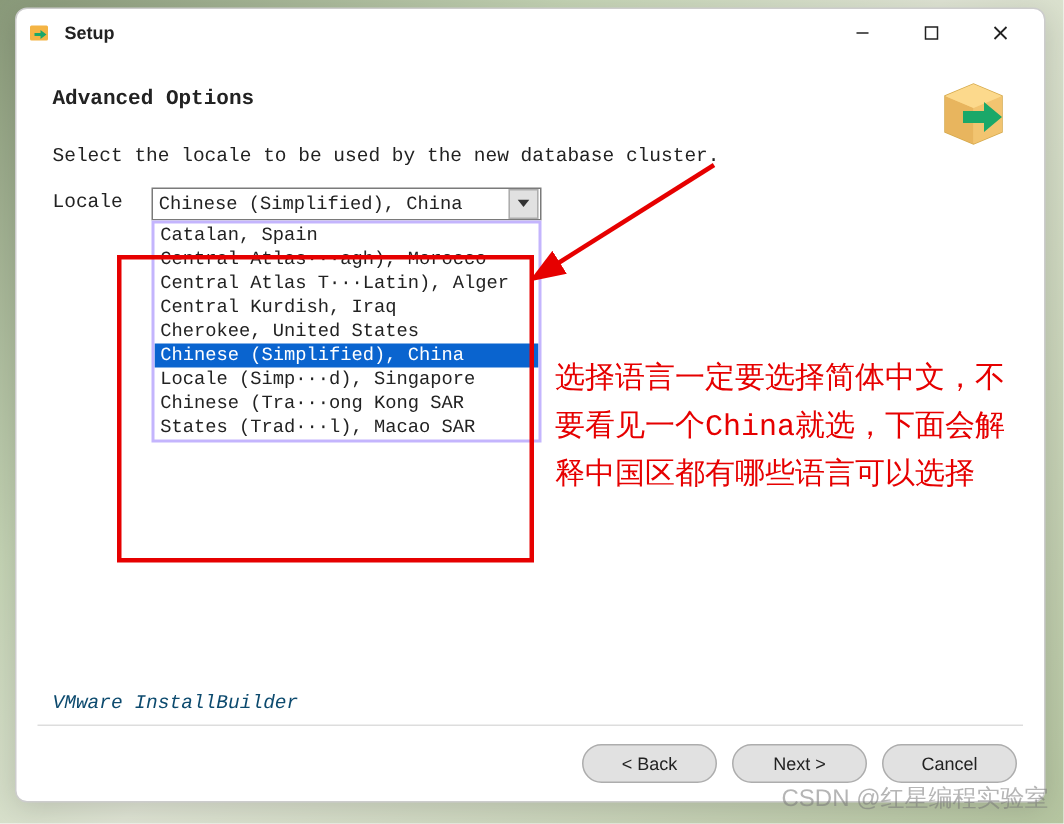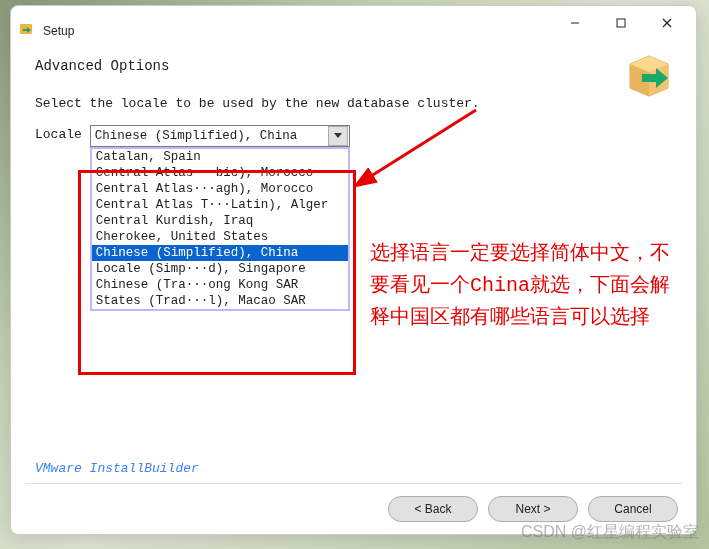--- a/index.html
+++ b/index.html
@@ -20,22 +20,23 @@
     background: #fff;
     border: 1px solid #ccc;
     border-radius: 8px;
     box-shadow: 0 4px 20px rgba(0,0,0,0.15);
     display: flex;
     flex-direction: column;
   }
   .titlebar {
     height: 32px;
     display: flex;
-    align-items: flex-end;
+    align-items: center;
     padding: 0 6px;
+    font-weight: bold;
   }
   .titlebar-icon {
     width: 18px; height: 18px; margin-right: 8px;
     display:flex; align-items:center; justify-content:center;
   }
   .title-text { font-size: 12px; color: #222; flex: 1; }
   .win-controls { display: flex; }
   .win-btn {
     width: 46px; height: 30px;
     display:flex; align-items:center; justify-content:center;
@@ -43,47 +44,47 @@
     font-size: 11px; color:#333;
   }
   .content {
     flex: 1;
     padding: 20px 24px 10px 24px;
     font-family: "Courier New", monospace;
     font-size: 13px;
     color: #222;
     position: relative;
   }
-  .heading { font-weight: normal; margin-bottom: 22px; font-size: 14px; }
+  .heading { font-weight: bold; margin-bottom: 22px; font-size: 14px; }
   .brand-icon { position: absolute; right: 20px; top: 8px; width: 54px; height: 54px; }
   .instr { margin-bottom: 14px; }
   .row { display: flex; align-items: flex-start; }
   .label { padding-top: 2px; }
   .combo {
     position: relative;
     width: 260px;
-    margin-left: 8px;
+    margin-left: 19px;
   }
   .combo-box {
     height: 22px; border:1px solid #7a7a7a;
     display:flex; align-items:center; background:#fff;
   }
   .combo-text { flex:1; padding: 0 4px; font-size:12.5px; white-space:nowrap; overflow:hidden; }
   .combo-btn { width:20px; height:20px; margin:1px; background:#e1e1e1; border:1px solid #adadad;
     display:flex; align-items:center; justify-content:center; font-size:9px; }
   .dropdown {
     position:absolute; top:22px; left:0; width:100%;
     border:2px solid #c4b5fd; background:#fff;
     max-height: 165px; overflow:hidden;
   }
   .option { padding: 1px 4px; font-size:12.5px; white-space:nowrap; overflow:hidden; }
   .option.selected { background:#0a64cf; color:#fff; }
   .footer-brand {
     position:absolute; left:24px; bottom:58px;
-    font-family:"Courier New",monospace; font-size:13px; font-style:italic; color:#3b82f6;
+    font-family:"Courier New",monospace; font-size:13px; font-style:italic; color:#0c4a6e;
   }
   .hr { position:absolute; left:14px; right:14px; bottom:50px; border-top:1px solid #ddd; }
   .button-row {
     position:absolute; right:18px; bottom:12px;
     display:flex; gap:10px;
   }
   .btn {
     min-width:90px; height:26px;
     border:1px solid #adadad; background:#e1e1e1;
     font-family:"Segoe UI",Arial; font-size:12px;
@@ -164,21 +165,20 @@
         <div class="combo-box">
           <span class="combo-text">Chinese (Simplified), China</span>
           <span class="combo-btn">
             <svg width="8" height="6">
                 <polygon points="0,0 8,0 4,5" fill="#333"></polygon>
               </svg>
           </span>
         </div>
         <div class="dropdown" id="dropdown">
             <div class="option">Catalan, Spain</div>
-            <div class="option">Central Atlas···bic), Morocco</div>
             <div class="option">Central Atlas···agh), Morocco</div>
             <div class="option">Central Atlas T···Latin), Alger</div>
             <div class="option">Central Kurdish, Iraq</div>
             <div class="option">Cherokee, United States</div>
             <div class="option selected">Chinese (Simplified), China</div>
             <div class="option">Locale (Simp···d), Singapore</div>
             <div class="option">Chinese (Tra···ong Kong SAR</div>
             <div class="option">States (Trad···l), Macao SAR</div>
           </div>
       </div>

